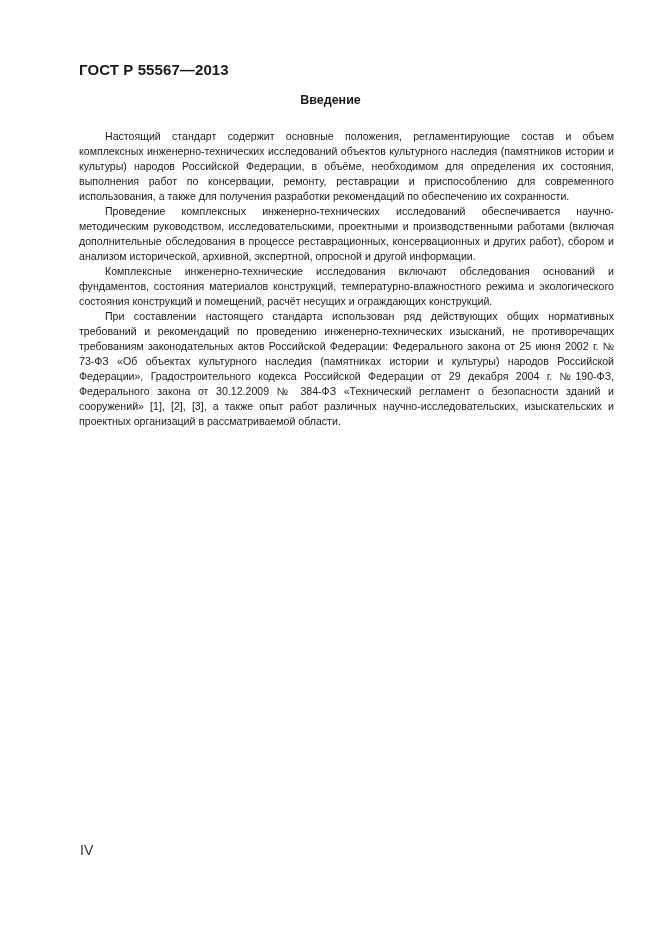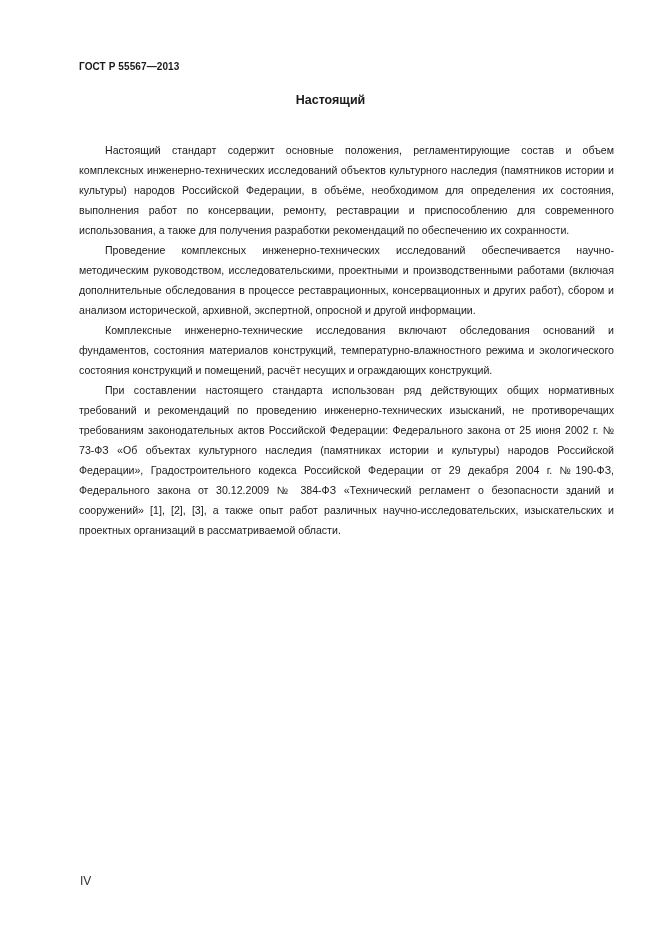--- a/index.html
+++ b/index.html
@@ -1,29 +1,29 @@
 <!DOCTYPE html>
 <html><head>
 <meta charset="utf-8">
 <style>
   html, body { margin: 0; padding: 0; background: #ffffff; }
   body { width: 661px; height: 935px; position: relative; overflow: hidden;
          font-family: "Liberation Sans", sans-serif; color: #1a1a1a; }
-  .header { position: absolute; left: 79px; top: 61px; font-size: 10px; font-weight: bold; letter-spacing: 0.1px; }
+  .header { position: absolute; left: 79px; top: 61px; font-size: 15px; font-weight: bold; letter-spacing: 0.1px; }
   .title { position: absolute; left: 0; width: 661px; top: 93px; text-align: center; font-size: 12.5px; font-weight: bold; }
-  .body { position: absolute; left: 79px; top: 140px; width: 535px; font-size: 10.6px; line-height: 20px; text-align: justify; }
+  .body { position: absolute; left: 79px; top: 129px; width: 535px; font-size: 10.6px; line-height: 15px; text-align: justify; }
   .body p { margin: 0; text-indent: 26px; }
-  .page-num { position: absolute; left: 80px; top: 842px; font-size: 12px; color: #333; margin-top: 32px; }
+  .page-num { position: absolute; left: 80px; top: 842px; font-size: 14px; color: #333; }
 </style>
 </head>
 <body>
 
 <div class="header">ГОСТ Р 55567—2013</div>
 
-<div class="title">Настоящий</div>
+<div class="title">Введение</div>
 
 <div class="body">
   <p>Настоящий стандарт содержит основные положения, регламентирующие состав и объем комплексных инженерно-технических исследований объектов культурного наследия (памятников истории и культуры) народов Российской Федерации, в объёме, необходимом для определения их состояния, выполнения работ по консервации, ремонту, реставрации и приспособлению для современного использования, а также для получения разработки рекомендаций по обеспечению их сохранности.</p>
   <p>Проведение комплексных инженерно-технических исследований обеспечивается научно-методическим руководством, исследовательскими, проектными и производственными работами (включая дополнительные обследования в процессе реставрационных, консервационных и других работ), сбором и анализом исторической, архивной, экспертной, опросной и другой информации.</p>
   <p>Комплексные инженерно-технические исследования включают обследования оснований и фундаментов, состояния материалов конструкций, температурно-влажностного режима и экологического состояния конструкций и помещений, расчёт несущих и ограждающих конструкций.</p>
   <p>При составлении настоящего стандарта использован ряд действующих общих нормативных требований и рекомендаций по проведению инженерно-технических изысканий, не противоречащих требованиям законодательных актов Российской Федерации: Федерального закона от 25 июня 2002 г. № 73-ФЗ «Об объектах культурного наследия (памятниках истории и культуры) народов Российской Федерации», Градостроительного кодекса Российской Федерации от 29 декабря 2004 г. №190-ФЗ, Федерального закона от 30.12.2009 № 384-ФЗ «Технический регламент о безопасности зданий и сооружений» [1], [2], [3], а также опыт работ различных научно-исследовательских, изыскательских и проектных организаций в рассматриваемой области.</p>
 </div>
 
 <div class="page-num">IV</div>
 

